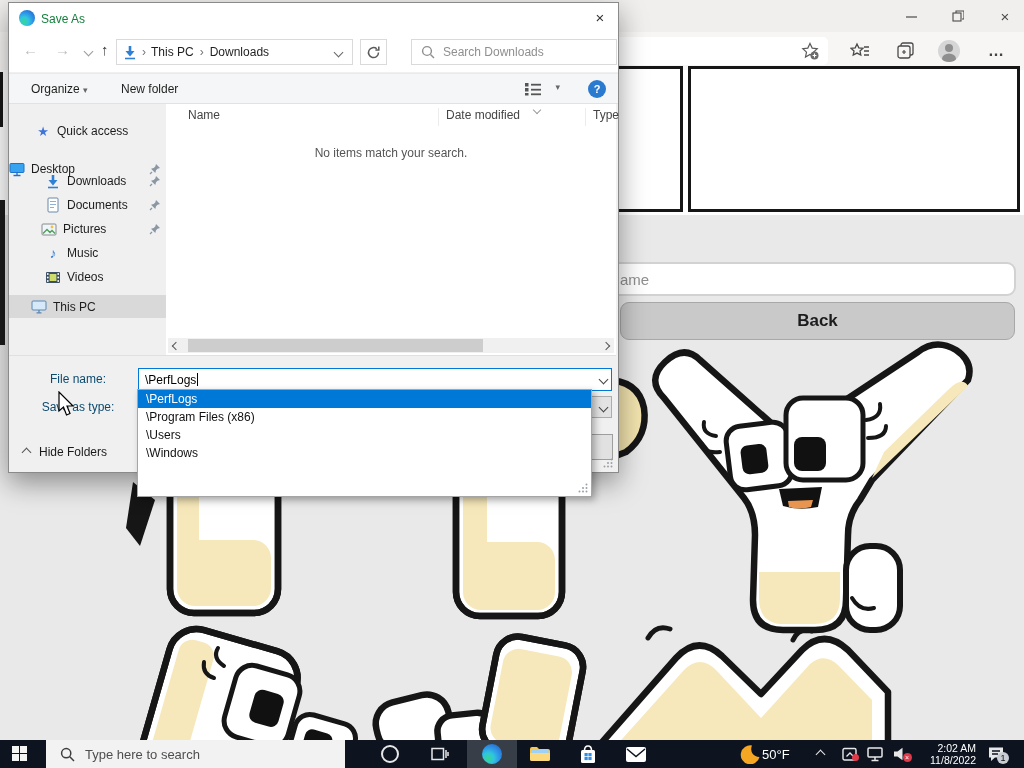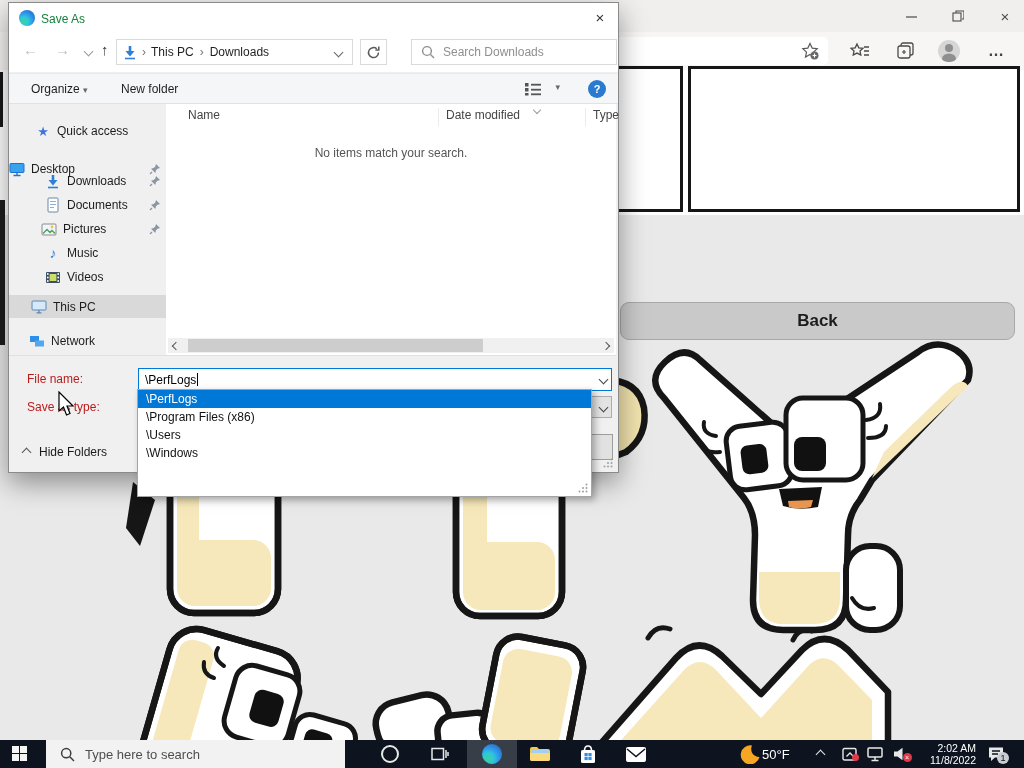--- a/index.html
+++ b/index.html
@@ -44,21 +44,21 @@
   .sbitem .ic{width:16px;height:16px;margin-right:6px;flex:0 0 16px;display:flex;align-items:center;justify-content:center;}
   .sbitem.sel{background:#d9d9d9;}
   .pin{position:absolute;left:140px;width:12px;height:12px;}
   .listarea{left:157px;top:0;width:450px;height:100%;background:#fff;}
   .colhdr{top:4px;font-size:12px;color:#454545;}
   .hdr-sep{top:4px;width:1px;height:18px;background:#ececec;}
   .emptymsg{top:42px;left:0;width:100%;text-align:center;font-size:12px;color:#555;}
   .hscroll{left:2px;top:234px;width:446px;height:15px;background:#f0f0f0;}
   .hthumb{left:20px;top:1px;width:295px;height:13px;background:#cdcdcd;}
   .footer{left:0;top:352px;width:607px;height:116px;background:#f0f0f0;border-top:1px solid #e0e0e0;box-sizing:border-box;}
-  .flabel{left:18px;width:102px;font-size:12px;color:#b91c1c;text-align:left;}
+  .flabel{left:18px;width:102px;font-size:12px;color:#0c4a6e;text-align:center;}
   .fncombo{left:129px;top:12px;width:474px;height:23px;background:#fff;border:1px solid #0078d7;box-sizing:border-box;display:flex;align-items:center;}
   .fncombo .txt{margin-left:6px;font-size:12px;color:#000;}
   .caretbar{display:inline-block;width:1px;height:13px;background:#000;margin-left:1px;}
   .combo-arrow{position:absolute;right:4px;top:7px;}
   .satcombo{left:129px;top:40px;width:474px;height:22px;background:#e3e3e3;border:1px solid #acacac;box-sizing:border-box;}
   .cancel-sliver{left:520px;top:78px;width:84px;height:26px;background:#e1e1e1;border:1px solid #9e9e9e;box-sizing:border-box;}
   .hidefolders{left:14px;top:89px;display:flex;align-items:center;font-size:12px;color:#1a1a1a;}
   .dropdown{left:137px;top:389px;width:455px;height:108px;background:#fff;border:1px solid #a5a5a5;
     box-shadow:3px 3px 7px rgba(0,0,0,.3);z-index:30;box-sizing:border-box;}
   .ddi{width:100%;height:18px;line-height:18px;padding-left:8px;font-size:12px;color:#111;box-sizing:border-box;}
@@ -127,20 +127,23 @@
   </div>
   <div class="abs chromeicon" style="left:984px;font-size:16px;color:#444;font-weight:bold;">
     <span>…</span>
   </div>
 
   <div class="abs page-white"></div>
   <div class="abs" style="left:0;top:72px;width:3px;height:55px;background:#161616;"></div>
   <div class="abs" style="left:0;top:200px;width:5px;height:145px;background:#1c1c1c;"></div>
   <div class="abs frame" style="left:556px;top:66px;width:121px;height:140px;"></div>
   <div class="abs frame" style="left:688px;top:66px;width:326px;height:140px;"></div>
+  <div class="abs page-input">
+    <span>ame</span>
+  </div>
   <div class="abs back-btn">
     <span>Back</span>
   </div>
 
   <svg class="abs" style="left:0;top:330px;z-index:2;pointer-events:none;" width="1024" height="438" viewBox="0 330 1024 438">
     <g fill="#ffffff" stroke="#161616" stroke-width="6.5" stroke-linejoin="round" stroke-linecap="round">
 
       <path d="M600 380 Q638 378 644 408 Q648 436 626 452 L600 462 Z" fill="#f3e4ae"></path>
 
       <path d="M133 482 L155 500 L140 546 L126 528 Z" fill="#161616" stroke="none"></path>
@@ -358,29 +361,20 @@
         </div>
         <div class="abs sbitem sel" style="top:191px;padding-left:22px;height:23px;">
           <span class="ic">
               <svg width="16" height="15">
                 <rect x="1" y="2" width="14" height="9" rx="1" fill="#d6e9f8" stroke="#5b87b5"></rect>
                 <path d="M8 11 v2.5 M5.5 13.8 h5" stroke="#5b87b5" stroke-width="1.3" fill="none"></path>
               </svg>
             </span>
           <span>This PC</span>
         </div>
-        <div class="abs sbitem" style="top:226px;padding-left:20px;">
-          <span class="ic">
-              <svg width="16" height="14">
-                <rect x="1" y="2" width="9" height="6" fill="#2e8fe8"></rect>
-                <rect x="6" y="6.5" width="9" height="6" fill="#53a7f0"></rect>
-              </svg>
-            </span>
-          <span>Network</span>
-        </div>
       </div>
 
       <div class="abs listarea">
         <span class="abs colhdr" style="left:22px;">Name</span>
         <span class="abs chev" style="left:368px;top:3px;width:5px;height:5px;border-color:#9a9a9a;"></span>
         <span class="abs colhdr" style="left:280px;">Date modified</span>
         <span class="abs colhdr" style="left:427px;">Type</span>
         <div class="abs hdr-sep" style="left:272px;"></div>
         <div class="abs hdr-sep" style="left:419px;"></div>
         <div class="abs emptymsg">No items match your search.</div>

